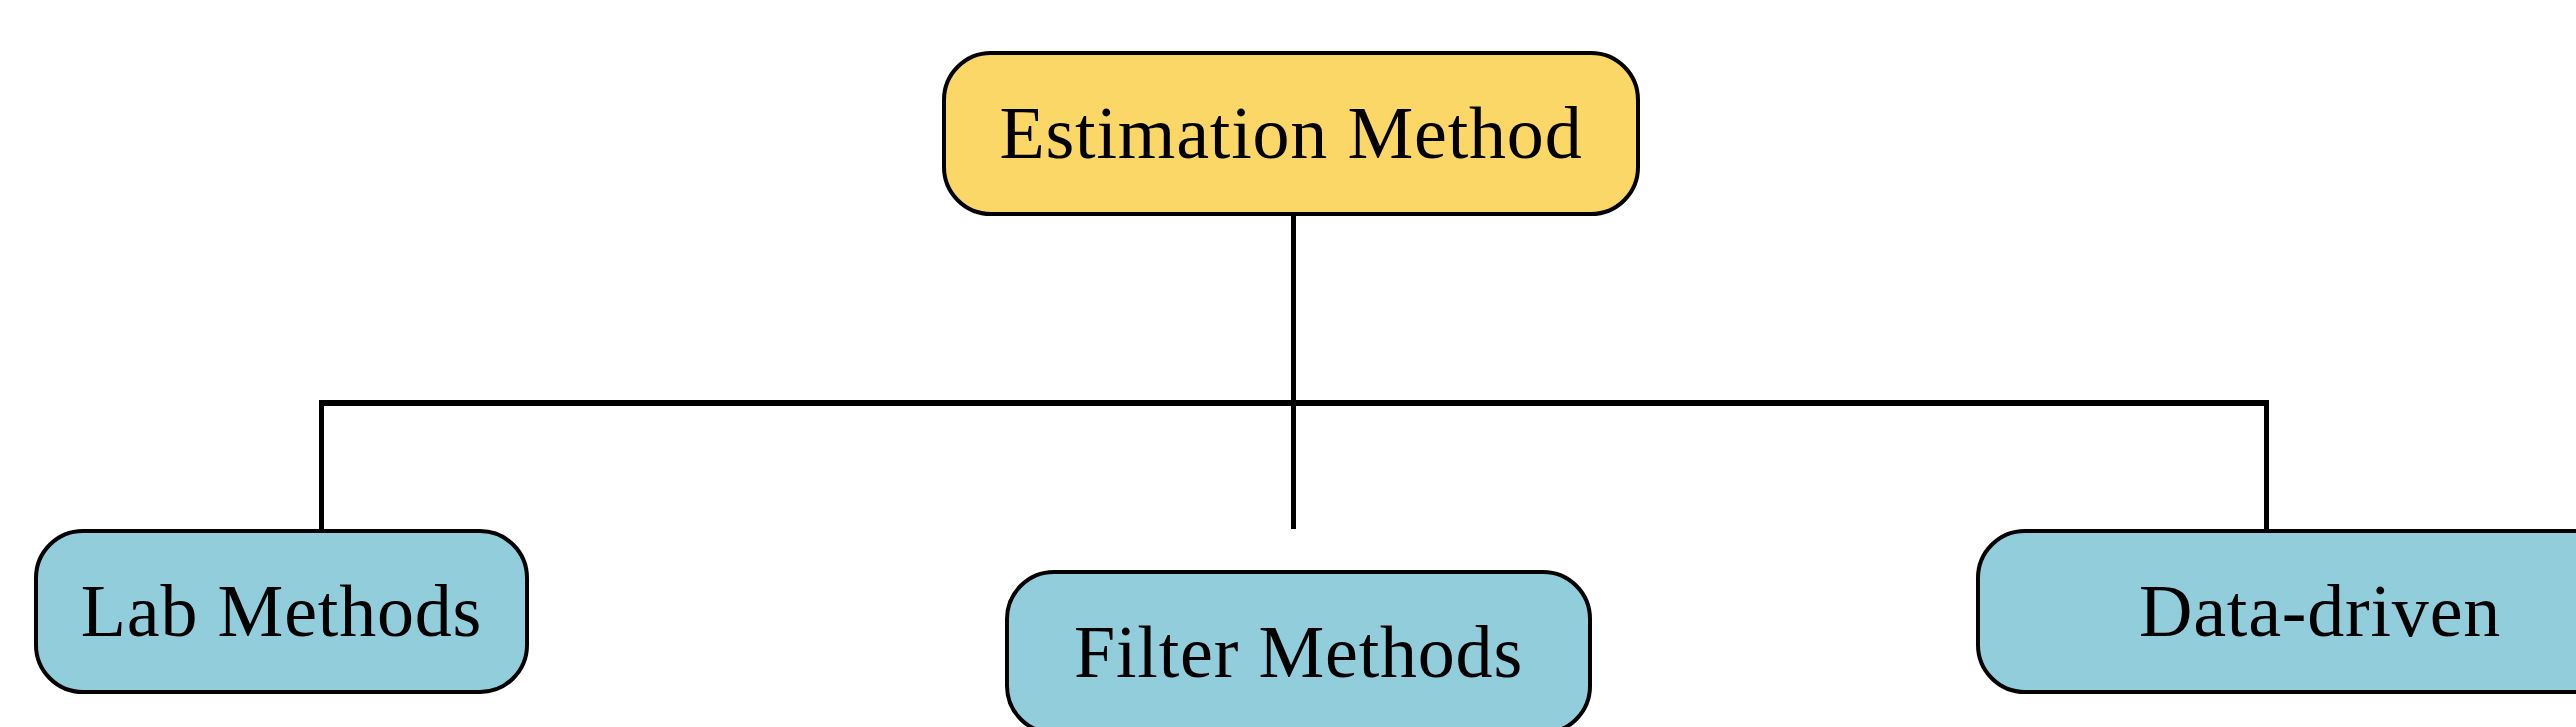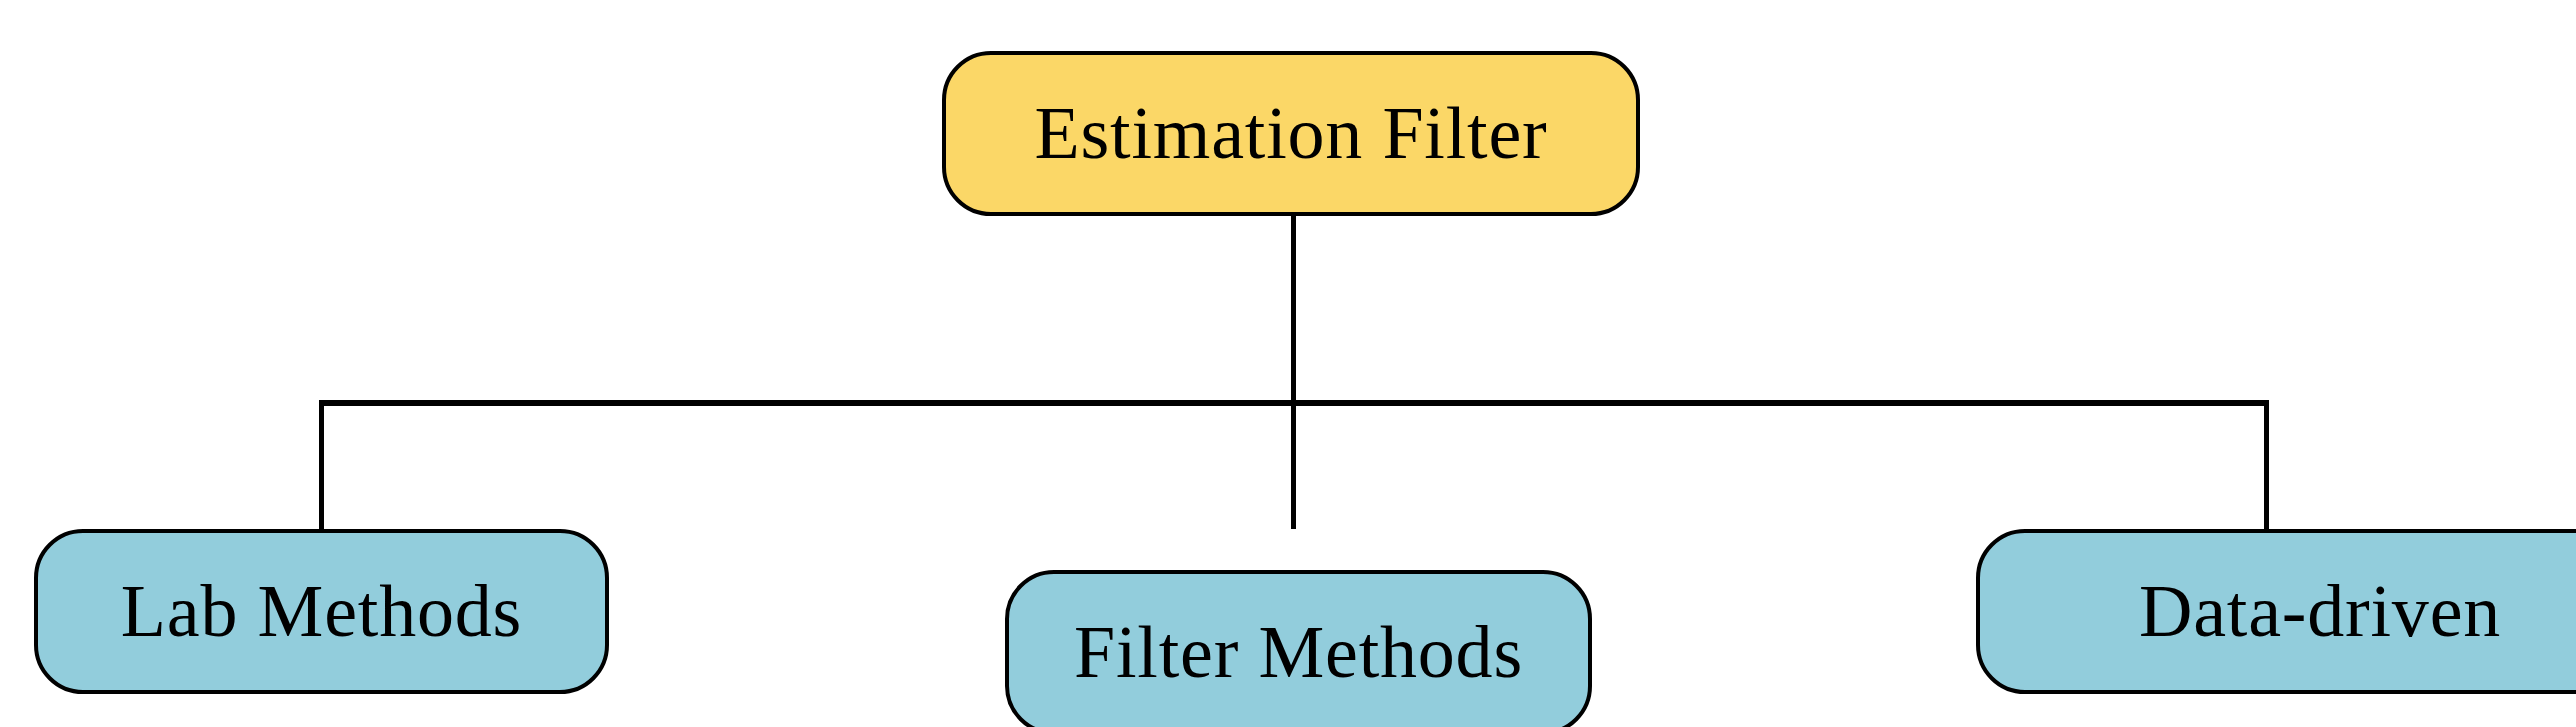--- a/index.html
+++ b/index.html
@@ -34,21 +34,21 @@
     text-align:center;
   }
   .node-root{
     left:942px;top:51px;width:698px;height:165px;
     background:var(--root-fill);
   }
   .node-child{
     top:529px;height:165px;
     background:var(--child-fill);
   }
-  .node-child-1{left:34px;width:575px;}
+  .node-child-1{left:34px;width:495px;}
   .node-child-2{left:1005px;width:587px;margin-top:41px;}
   .node-child-3{left:1976px;width:688px;}
   .connector{
     position:absolute;
     background:var(--line);
   }
   .conn-v-center{left:1291px;top:216px;width:5.1px;height:313px;}
   .conn-h-rail{left:319px;top:400px;width:1950px;height:6px;}
   .conn-v-left{left:319px;top:400px;width:5.1px;height:129px;}
   .conn-v-right{left:2264px;top:400px;width:5.1px;height:129px;}
@@ -57,21 +57,21 @@
 <body>
 
 <div class="canvas">
 
   <div class="connector conn-v-center"></div>
   <div class="connector conn-h-rail"></div>
   <div class="connector conn-v-left"></div>
   <div class="connector conn-v-right"></div>
 
   <div class="node node-root">
-    <span>Estimation Filter</span>
+    <span>Estimation Method</span>
   </div>
 
   <div class="node node-child node-child-1">
     <span>Lab Methods</span>
   </div>
 
   <div class="node node-child node-child-2">
     <span>Filter Methods</span>
   </div>
 

